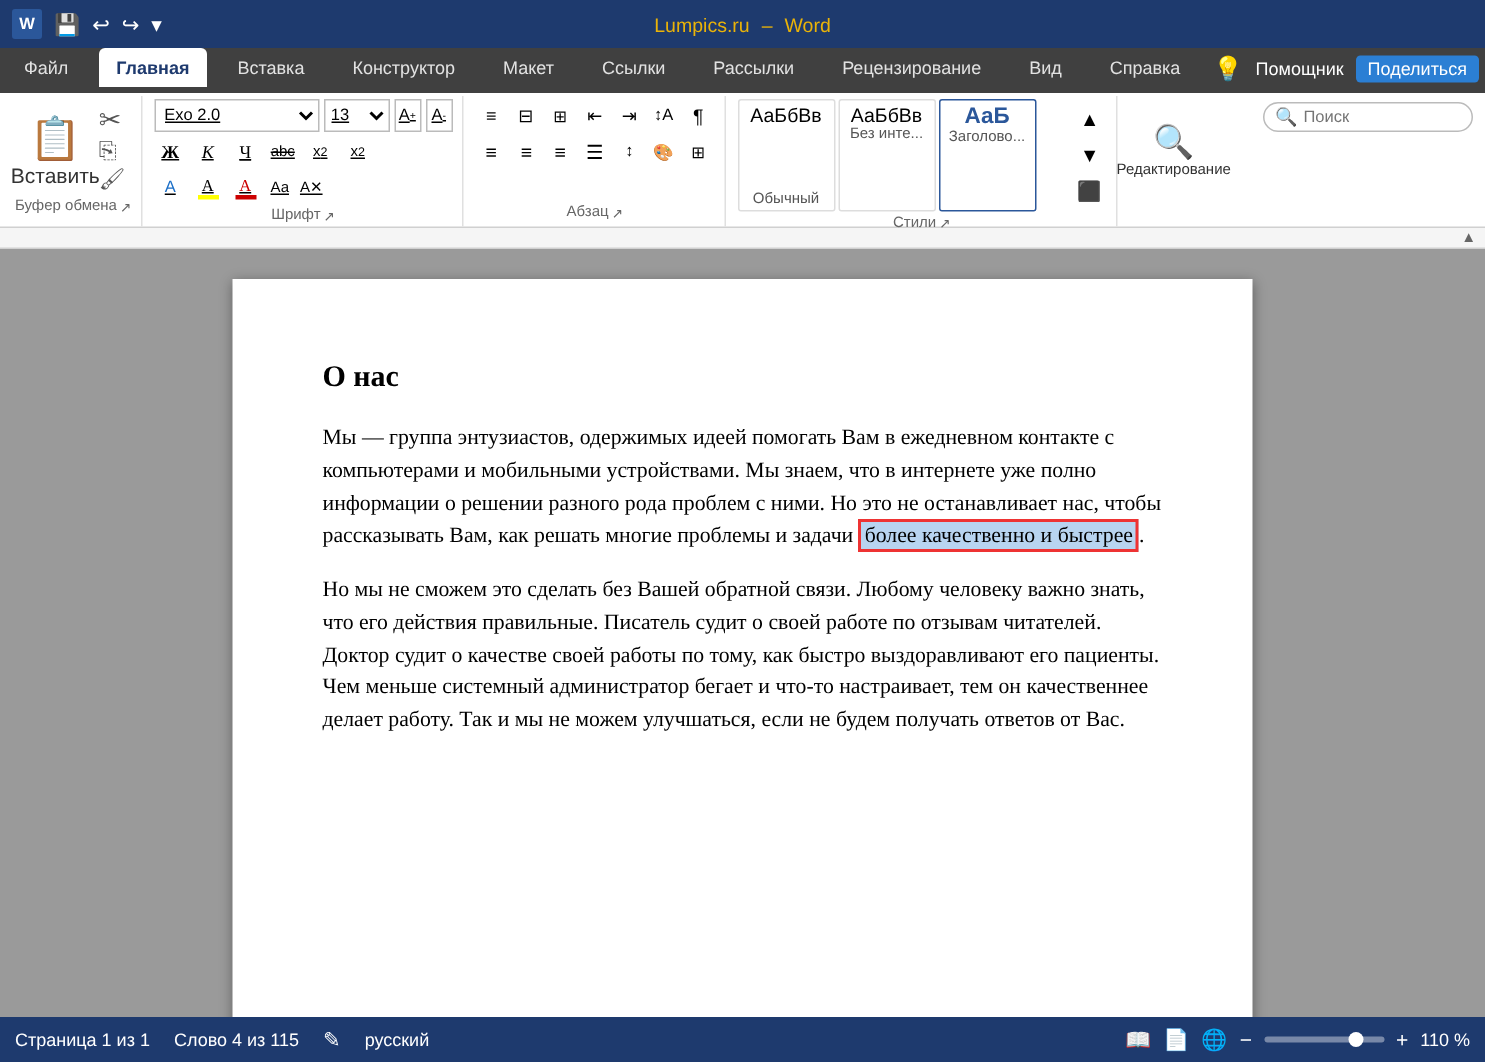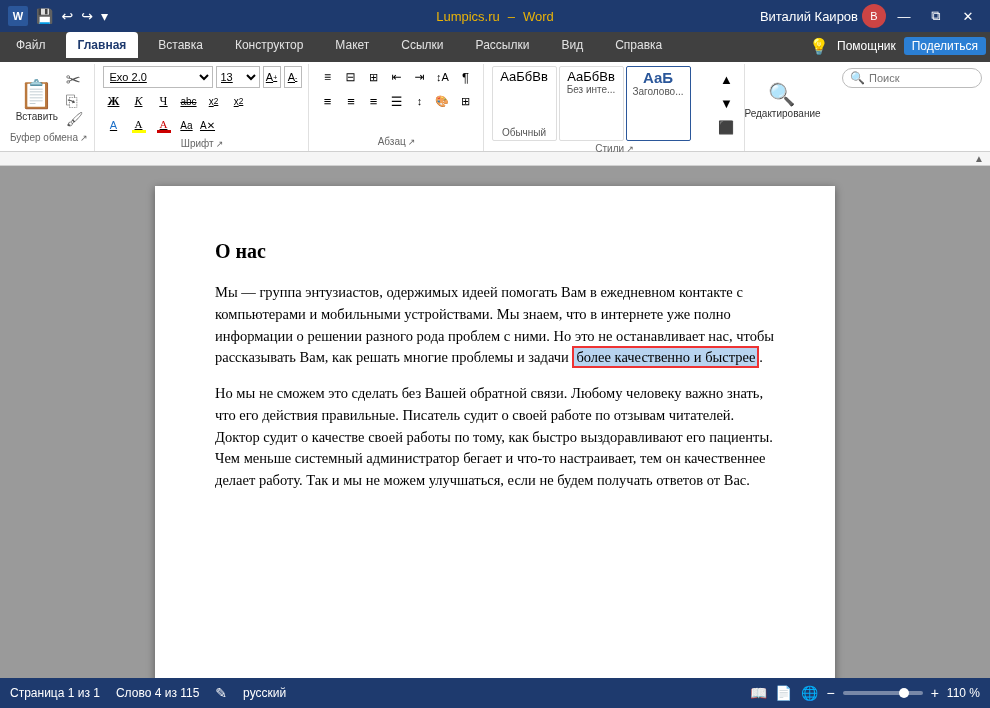--- a/index.html
+++ b/index.html
@@ -216,54 +216,48 @@
       <span class="qa-btn">↩</span>
       <span class="qa-btn">↪</span>
       <span class="qa-btn">▾</span>
     </div>
   </div>
   <div class="title-bar-center">
     <span class="title-text">Lumpics.ru</span>
     <span class="title-text"> – </span>
     <span class="title-text">Word</span>
   </div>
-  <div class="title-bar-right">
-    <span class="user-name">Виталий Каиров</span>
-    <div class="user-avatar">В</div>
-    <div class="win-btn">—</div>
-    <div class="win-btn">⧉</div>
-    <div class="win-btn win-close">✕</div>
-  </div>
 </div>
 
 <div class="ribbon-tabs">
   <div class="ribbon-tab">Файл</div>
   <div class="ribbon-tab active">Главная</div>
   <div class="ribbon-tab">Вставка</div>
   <div class="ribbon-tab">Конструктор</div>
   <div class="ribbon-tab">Макет</div>
   <div class="ribbon-tab">Ссылки</div>
   <div class="ribbon-tab">Рассылки</div>
+  <div class="ribbon-tab">Рецензирование</div>
   <div class="ribbon-tab">Вид</div>
   <div class="ribbon-tab">Справка</div>
   <div style="margin-left:auto; display:flex; align-items:center; gap:8px; padding-bottom:2px;">
     <span style="color:white; font-size:16px; cursor:pointer;">💡</span>
     <span style="color:white; font-size:12px; cursor:pointer;">Помощник</span>
     <span style="color:white; font-size:12px; background:#2b7fd4; border-radius:3px; padding:2px 8px; cursor:pointer;">Поделиться</span>
   </div>
 </div>
 
 <div class="ribbon">
 
   <div class="ribbon-group" style="flex-direction:row; min-width:90px;">
     <div style="display:flex; flex-direction:column; align-items:center; flex:1;">
       <div style="display:flex; align-items:flex-start; flex:1; gap:4px;">
         <div class="paste-btn">
           <div class="paste-icon">📋</div>
-          <span style="font-size:10px;">Вставить</span>
+          <span style="font-size:14px;">Вставить</span>
         </div>
         <div class="clipboard-sub">
           <div class="clip-btn" title="Cut">✂</div>
           <div class="clip-btn" title="Copy" style="font-size:15px;">⎘</div>
           <div class="clip-btn" style="font-size:14px;">🖌</div>
         </div>
       </div>
       <div class="ribbon-group-label">
         <span>Буфер обмена</span>
         <span class="expand-icon">↗</span>

